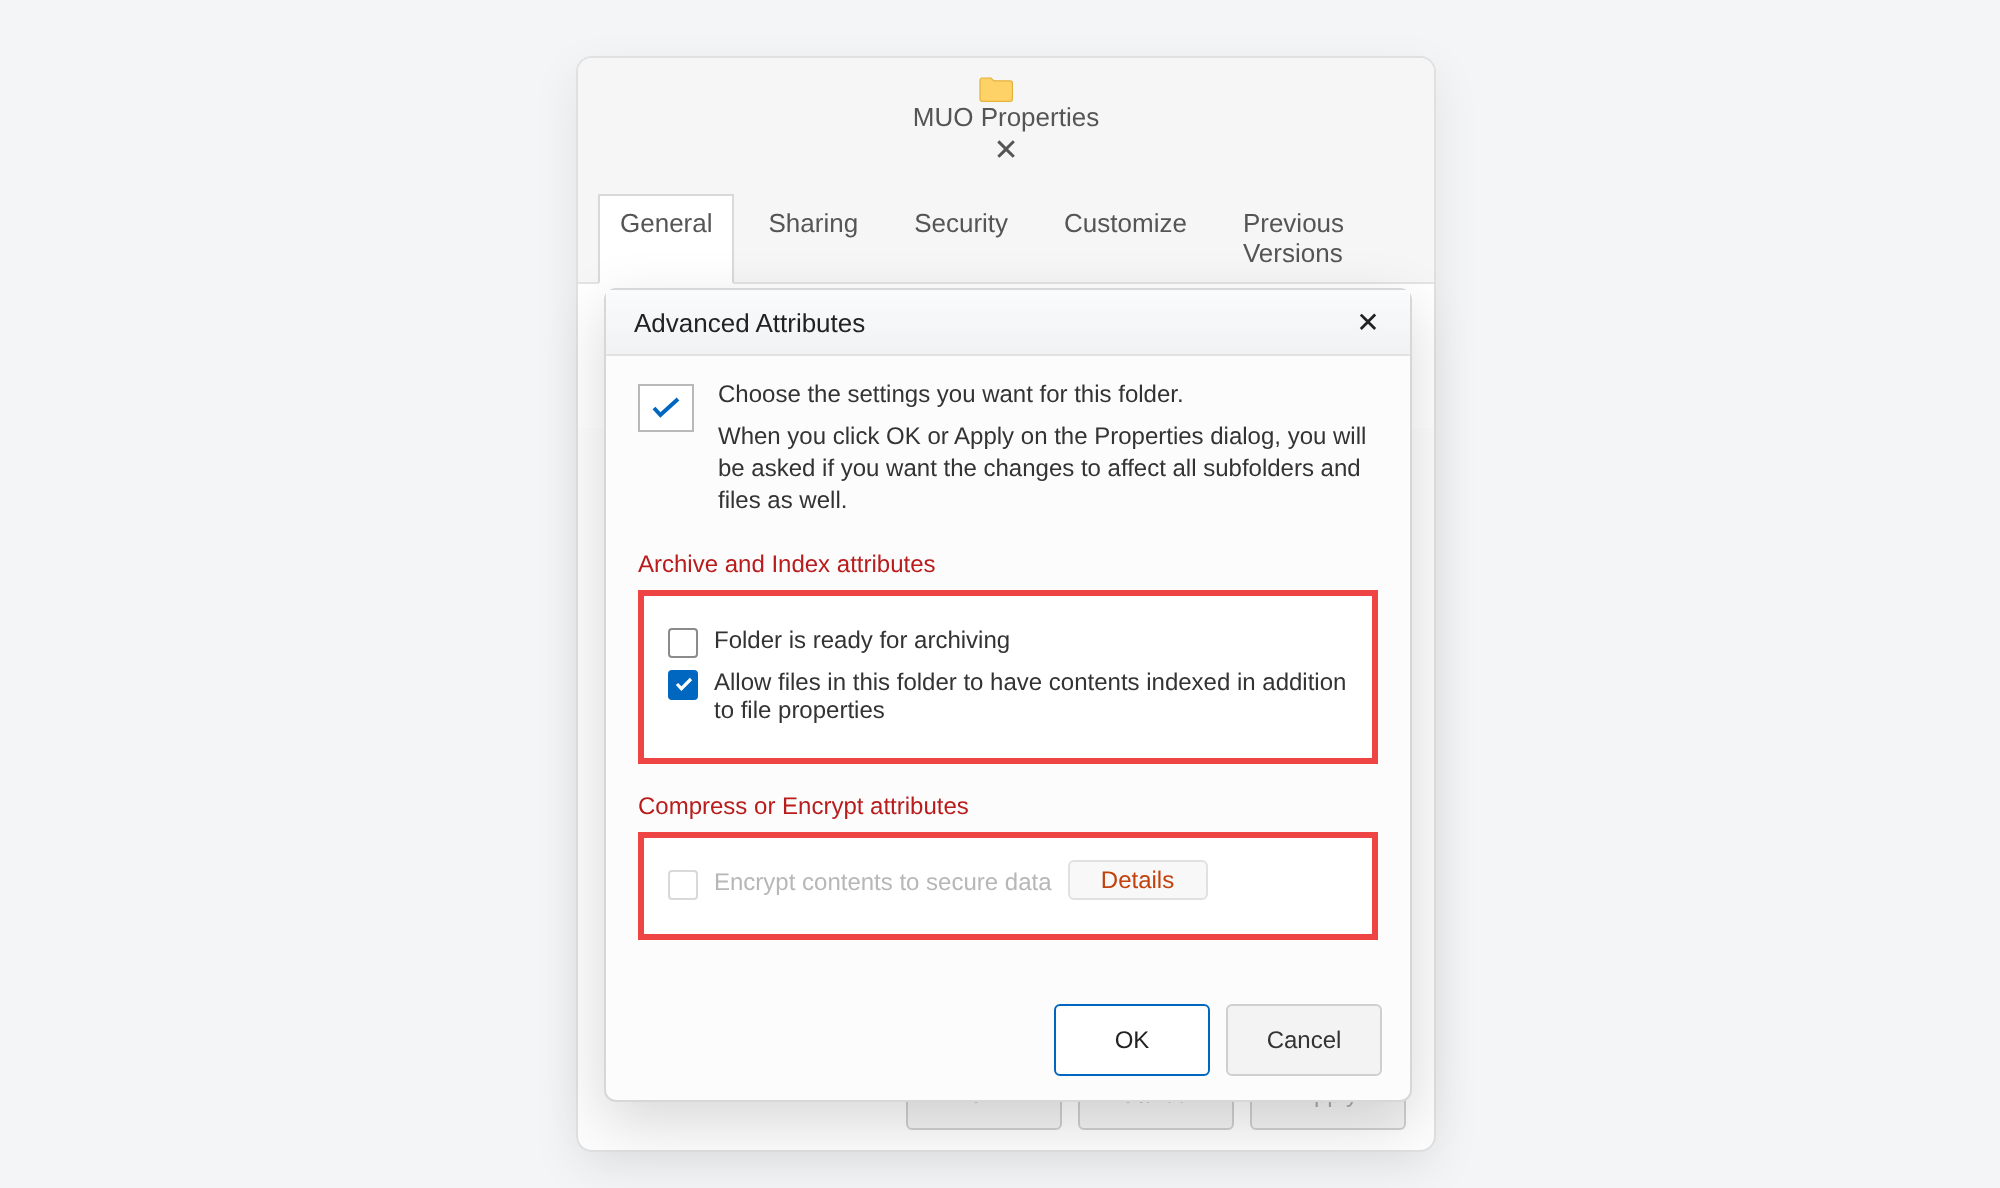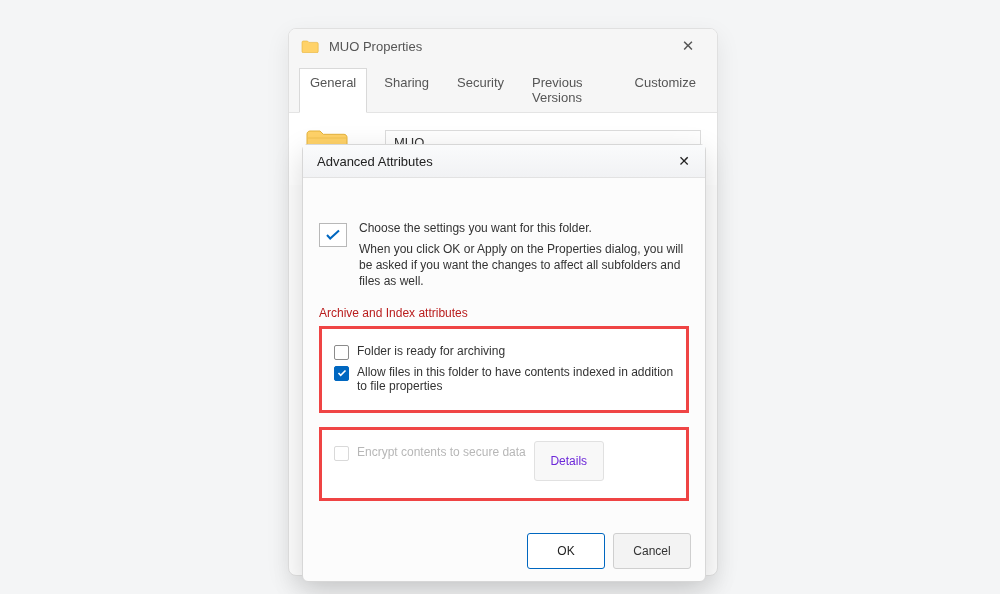--- a/index.html
+++ b/index.html
@@ -19,20 +19,21 @@
     background:#fdfdfd;
     border:1px solid #e0e0e0;
     border-radius:8px;
     box-shadow:0 8px 24px rgba(0,0,0,0.08);
     overflow:hidden;
   }
   .titlebar {
     display:flex; align-items:center;
     padding:8px 12px 6px 12px;
     background:#f6f6f6;
+    flex-direction:column;
   }
   .titlebar .ficon { margin-right:10px; }
   .titlebar .title { font-size:13px; color:#555; flex:1; }
   .titlebar .close { width:34px; text-align:center; color:#555; font-size:15px; cursor:default; }
   .tabs {
     display:flex; gap:6px;
     padding:6px 10px 0 10px;
     background:#f6f6f6;
     border-bottom:1px solid #e4e4e4;
   }
@@ -86,21 +87,21 @@
   }
   .adv-titlebar {
     display:flex; align-items:center;
     padding:8px 10px 8px 14px;
     background:linear-gradient(#fafbfc,#f1f2f4);
     border-bottom:1px solid #e2e2e2;
   }
   .adv-titlebar .t { flex:1; font-size:13px; color:#222; }
   .adv-titlebar .x { width:22px; text-align:center; color:#222; font-size:14px; }
   .adv-body { padding:12px 16px 10px 16px; }
-  .adv-intro { display:flex; gap:12px; margin-bottom:16px;margin-top:31px; }
+  .adv-intro { display:flex; gap:12px; margin-bottom:16px; }
   .check-icon {
     width:28px; height:24px; flex:none;
     border:1px solid #b8b8b8; background:#fff;
     display:flex; align-items:center; justify-content:center;
     margin-top:2px;
   }
   .adv-intro .text1 { font-size:12px; color:#333; margin-bottom:6px; }
   .adv-intro .text2 { font-size:12px; color:#333; line-height:1.35; }
   .grouplabel { font-size:12px; color:#b91c1c; margin:6px 0 6px 0; }
   .groupbox {
@@ -110,23 +111,23 @@
   .opt { display:flex; align-items:flex-start; gap:8px; font-size:12px; color:#333; margin:5px 0; }
   .opt.disabled { color:#b7b7b7; }
   .cb {
     width:15px; height:15px; flex:none; margin-top:1px;
     border:1px solid #8b8b8b; border-radius:2px; background:#fff;
     display:flex; align-items:center; justify-content:center;
   }
   .cb.filled { background:#0067c0; border-color:#0067c0; }
   .cb.off-disabled { border-color:#d9d9d9; }
   .details-btn {
-    float:right; min-width:70px; height:40px;
+    float:right; min-width:70px; height:20px;
     background:#f8f8f8; border:1px solid #e1e1e1; border-radius:3px;
-    font-size:12px; color:#6d28d9;
+    font-size:12px; color:#c2410c;
     display:inline-flex; align-items:center; justify-content:center;
     margin-top:-4px;
   }
   .adv-footer {
     display:flex; justify-content:flex-end; gap:8px;
     padding:8px 14px 12px 14px;
   }
   
   .folder-svg { display:block; }
 </style>
@@ -141,22 +142,22 @@
       </svg>
     </span>
     <span class="title">MUO Properties</span>
     <span class="close">✕</span>
   </div>
 
   <div class="tabs">
     <div class="tab active">General</div>
     <div class="tab">Sharing</div>
     <div class="tab">Security</div>
+    <div class="tab">Customize</div>
     <div class="tab">Previous Versions</div>
-    <div class="tab">Customize</div>
   </div>
 
   <div class="prop-body">
     <div class="folder-row">
       <span class="ficon-big">
         <svg class="folder-svg" width="44" height="34" viewBox="0 0 44 34">
           <path d="M2 7c0-1.6 1.3-3 3-3h10l3.3 3.3H39c1.6 0 3 1.4 3 3V28c0 1.6-1.4 3-3 3H5c-1.6 0-3-1.4-3-3V7z" fill="#ffd268" stroke="#e4b23b" stroke-width="1"></path>
           <path d="M2 11h40" stroke="#f2c251" stroke-width="1"></path>
         </svg>
       </span>
@@ -199,20 +200,21 @@
       <div class="opt">
         <span class="cb filled">
           <svg width="10" height="8" viewBox="0 0 10 8">
               <path d="M1.5 4l2.2 2.3L8.5 1.5" fill="none" stroke="#fff" stroke-width="1.6"></path>
             </svg>
         </span>
         <span>Allow files in this folder to have contents indexed in addition to file properties</span>
       </div>
     </div>
 
+    <div class="grouplabel">Compress or Encrypt attributes</div>
     <div class="groupbox">
       <div class="opt disabled">
         <span class="cb off-disabled"></span>
         <span>Encrypt contents to secure data</span>
         <span class="details-btn">Details</span>
       </div>
     </div>
 
   </div>
   <div class="adv-footer">

